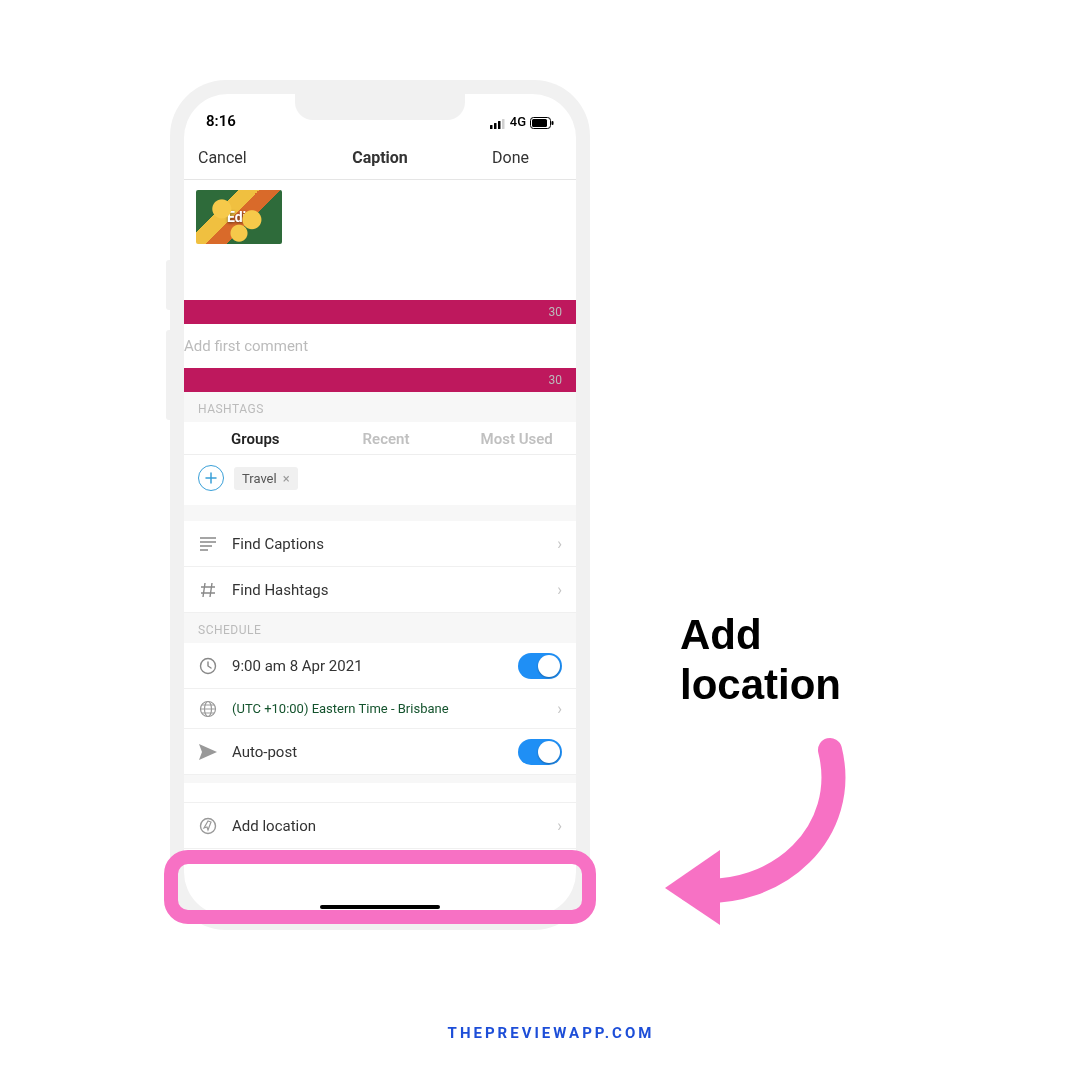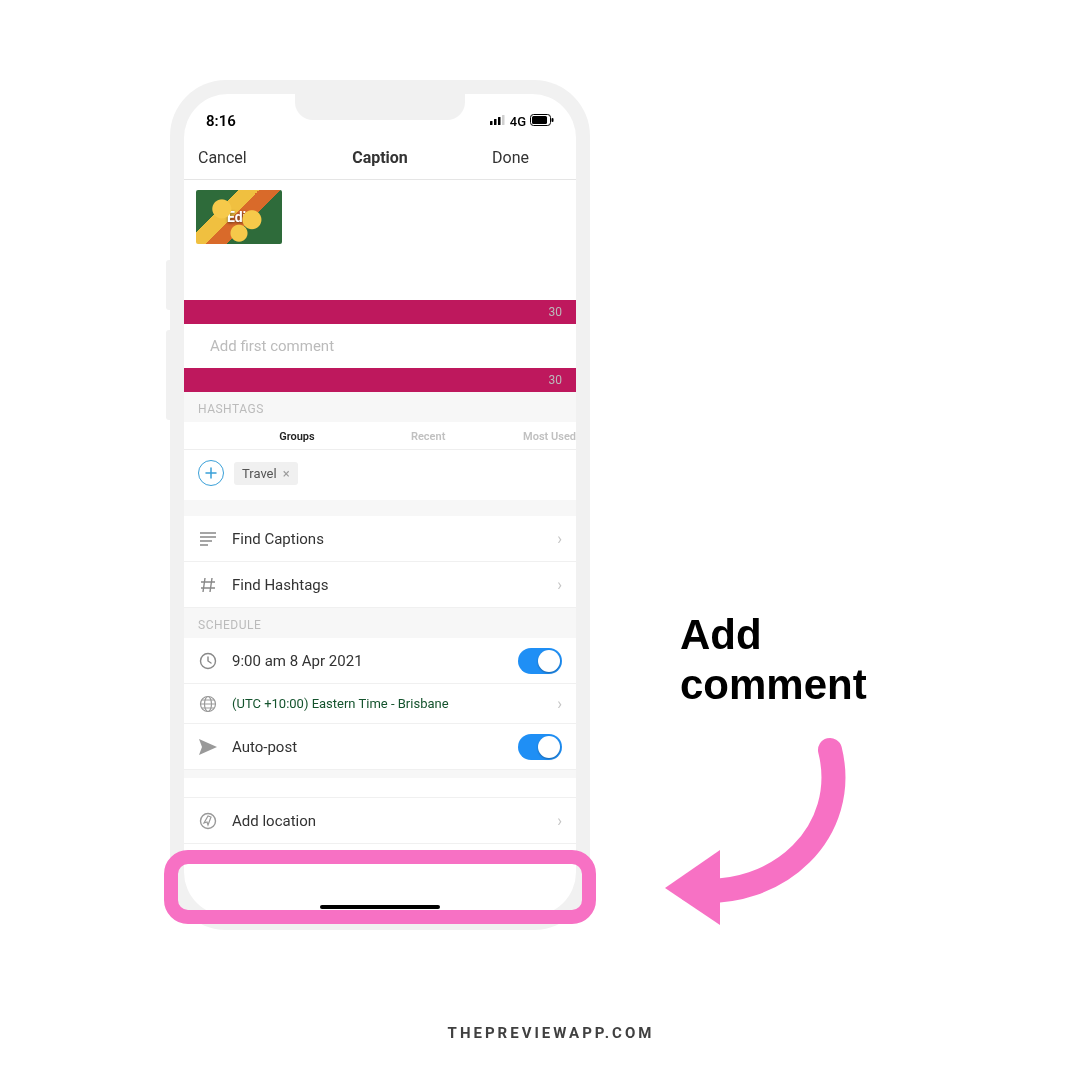--- a/index.html
+++ b/index.html
@@ -55,21 +55,21 @@
   .status-bar {
     height: 42px;
     display: flex;
     align-items: center;
     justify-content: space-between;
     padding: 12px 22px 0;
     font-size: 15px;
     font-weight: 600;
     color: #000;
   }
-  .status-right { display: flex; align-items: flex-start; gap: 4px; font-size: 13px; font-weight: 500;}
+  .status-right { display: flex; align-items: flex-end; gap: 4px; font-size: 13px; font-weight: 500;}
   .nav-bar {
     height: 44px;
     display: flex;
     align-items: center;
     justify-content: space-between;
     padding: 0 14px;
     border-bottom: 1px solid #e5e5e5;
   }
   .nav-bar .left, .nav-bar .right { width: 70px; }
   .nav-bar .right { }
@@ -114,42 +114,42 @@
     height: 24px;
     padding: 0 14px;
     text-align: right;
     font-size: 12px;
     color: #bbb;
     background: #be185d;
     line-height: 24px;
   }
   .comment-input {
     height: 44px;
-    padding: 0 26px;
+    padding: 0 0;
     display: flex;
     align-items: center;
     color: #bbb;
     font-size: 15px;
   }
   .section-header {
     padding: 10px 14px 6px;
     font-size: 12px;
     color: #bbb;
     letter-spacing: 0.5px;
     background: #f7f7f7;
   }
   .tabs {
     display: flex;
     padding: 8px 0 6px;
     border-bottom: 1px solid #eee;
   }
   .tabs div {
     flex: 1;
-    text-align: right;
-    font-size: 11px;
+    text-align: center;
+    font-size: 15px;
     color: #c0c0c0;
     font-weight: 600;
     margin-left: 12px;
   }
   .tabs div.active { color: #222; }
   .chips {
     display: flex;
     align-items: center;
     gap: 10px;
     padding: 10px 14px 14px;
@@ -237,21 +237,21 @@
   }
   .watermark {
     position: absolute;
     bottom: 38px;
     left: 0;
     width: 100%;
     text-align: center;
     font-size: 15px;
     letter-spacing: 3px;
     font-weight: 700;
-    color: #404040;
+    color: #1d4ed8;
     padding-left: 22px;
   }
   .home-indicator {
     position: absolute;
     bottom: 7px;
     left: 50%;
     transform: translateX(-50%);
     width: 120px;
     height: 4px;
     background: #000;
@@ -400,21 +400,21 @@
     </div>
 
     <div class="home-indicator"></div>
   </div>
 </div>
 
 <div class="highlight"></div>
 
 <div class="callout">
   <div>Add</div>
-  <div>comment</div>
+  <div>location</div>
 </div>
 
 <svg class="arrow" viewBox="0 0 220 210">
   <path d="M180 20 C 200 100, 130 170, 40 160" stroke="#f771c4" stroke-width="24" fill="none" stroke-linecap="round"></path>
   <path d="M70 120 L15 158 L70 195 Z" fill="#f771c4"></path>
 </svg>
 
 <div class="watermark">THEPREVIEWAPP.COM</div>
 
 </body></html>

